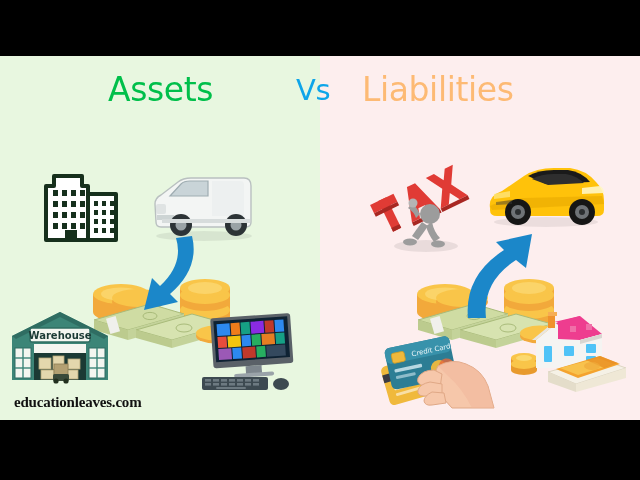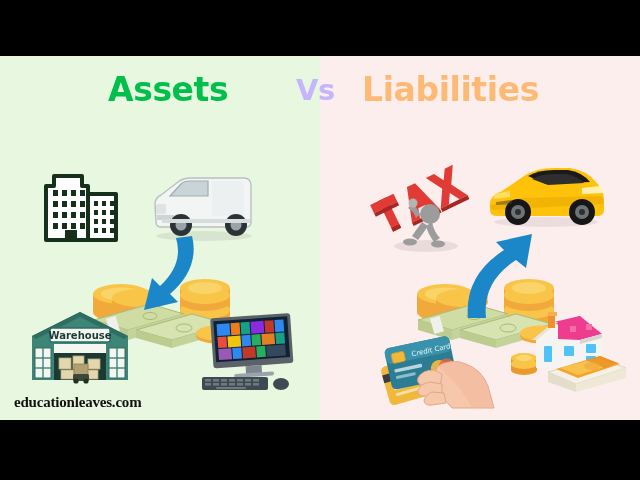--- a/index.html
+++ b/index.html
@@ -5,24 +5,24 @@
   html,body{margin:0;padding:0;background:#000;}
   body{width:640px;height:480px;overflow:hidden;font-family:"Liberation Sans",sans-serif;}
   #stage{position:relative;width:640px;height:480px;background:#000;}
   .letterbox{position:absolute;left:0;width:640px;background:#000;z-index:40;}
   #bar-top{top:0;height:56px;}
   #bar-bottom{top:420px;height:60px;}
   #canvas{position:absolute;left:0;top:56px;width:640px;height:364px;overflow:hidden;}
   .half{position:absolute;top:0;height:364px;}
   #left-panel{left:0;width:320px;background:#e8f7e0;}
   #right-panel{left:320px;width:320px;background:#fdeeee;}
-  .title{position:absolute;top:14px;font-weight:bold;font-size:33px;letter-spacing:-0.4px;
+  .title{position:absolute;top:14px;font-weight:normal;font-size:33px;letter-spacing:-0.4px;
          font-family:"DejaVu Sans","Liberation Sans",sans-serif;white-space:nowrap;z-index:12;}
   #title-assets{left:108px;color:#00bf4a;}
-  #title-vs{left:296px;color:#c4b5fd;font-size:29px;top:17px;}
+  #title-vs{left:296px;color:#0ea5e9;font-size:29px;top:17px;}
   #title-liabilities{left:362px;color:#fdba74;}
   #watermark{position:absolute;left:14px;top:338px;font-size:15px;font-weight:bold;color:#111;
              font-family:Liberation Serif, serif;letter-spacing:-0.2px;z-index:12;}
   .art{position:absolute;}
   svg{display:block;overflow:visible;}
 </style>
 </head>
 <body>
 
 <div id="stage">
@@ -130,21 +130,21 @@
 
         <ellipse cx="128" cy="104" rx="20" ry="7.5" fill="#f2a93b"></ellipse>
         <ellipse cx="128" cy="101" rx="20" ry="7.5" fill="#f9c549"></ellipse>
 
         <g fill="#1b87c9">
           <path d="M104 4 Q112 36 82 62 L90 70 L56 78 L64 46 L72 54 Q96 32 88 6 Z"></path>
         </g>
       </svg>
     </div>
 
-    <div class="art" style="left:28px;top:250px;">
+    <div class="art" style="left:8px;top:250px;">
       <svg width="104" height="78" viewBox="0 0 104 78">
         <path d="M4 30 L52 6 L100 30 L100 74 L4 74 Z" fill="#3c8577"></path>
         <path d="M4 30 L52 6 L100 30 L96 33 L52 11 L8 33 Z" fill="#2f6d62"></path>
         <rect x="22" y="22" width="60" height="14" rx="2" fill="#f4f6f0" stroke="#2f6d62" stroke-width="1.4"></rect>
         <text x="52" y="33" font-family="DejaVu Sans, sans-serif" font-size="10" font-weight="bold" text-anchor="middle" fill="#1b3a34">Warehouse</text>
         <rect x="26" y="38" width="52" height="9" fill="#f4f6f0"></rect>
         <rect x="26" y="47" width="52" height="27" fill="#1b3a34"></rect>
         <g fill="#e3d7ad" stroke="#b6a878" stroke-width="0.8">
           <rect x="31" y="52" width="12" height="11"></rect>
             <rect x="45" y="50" width="11" height="13"></rect>

